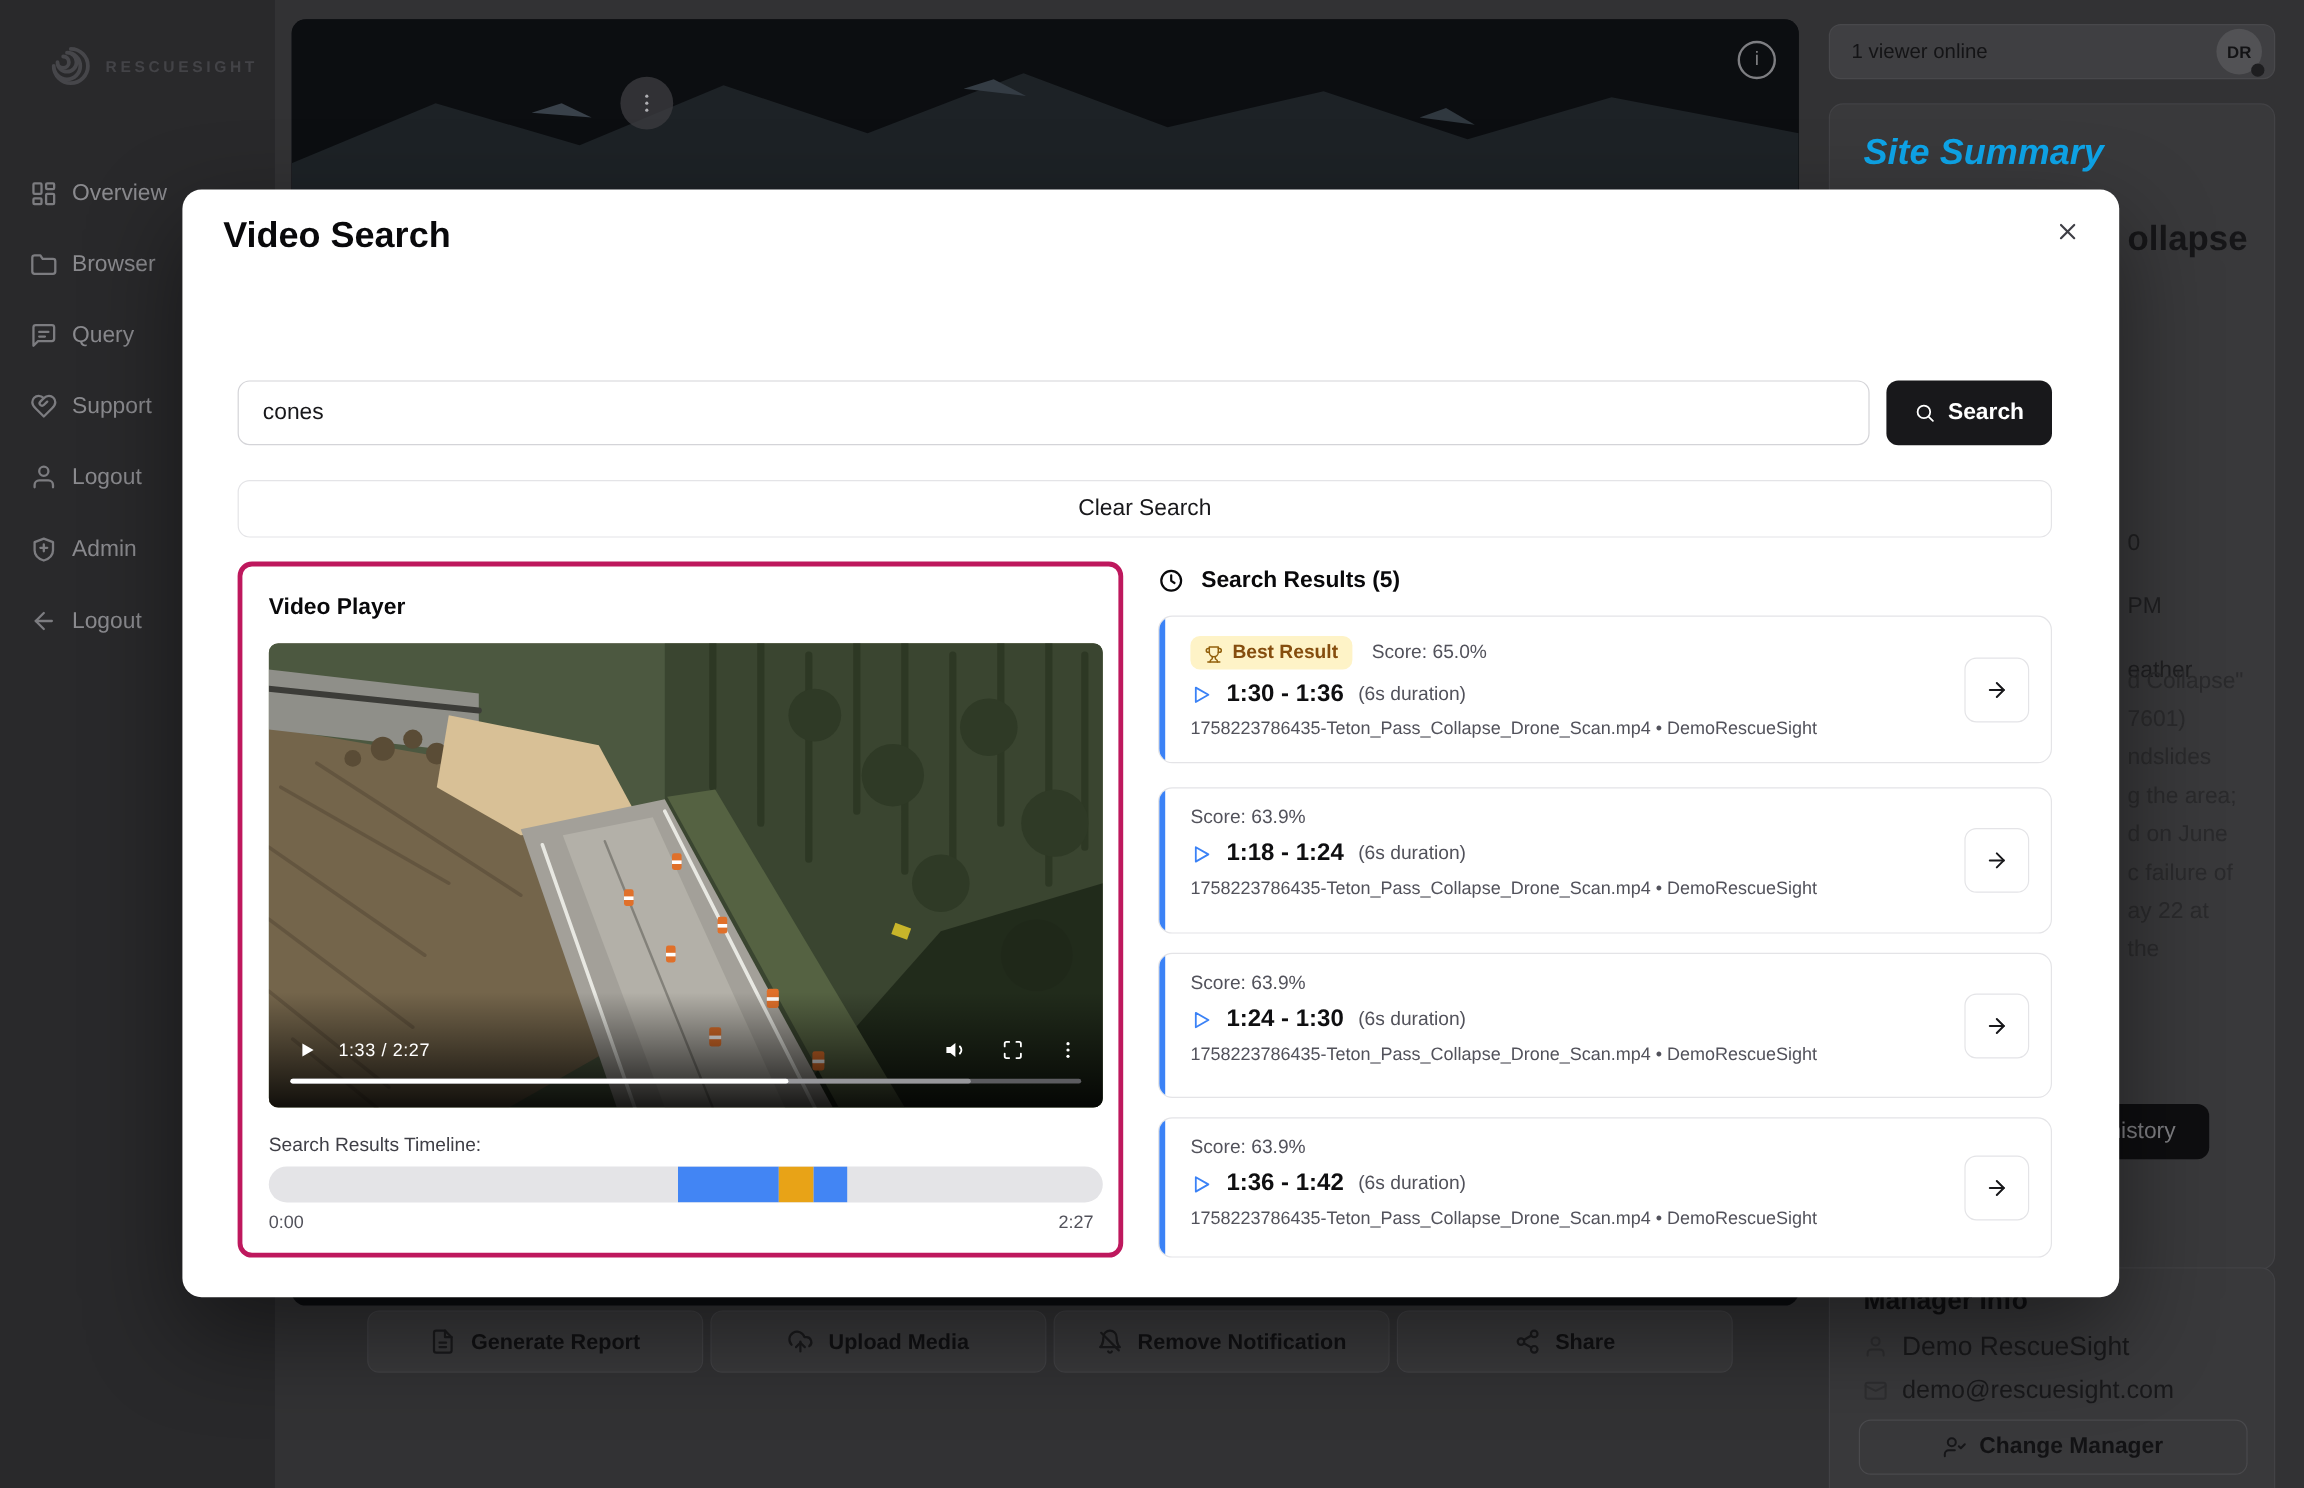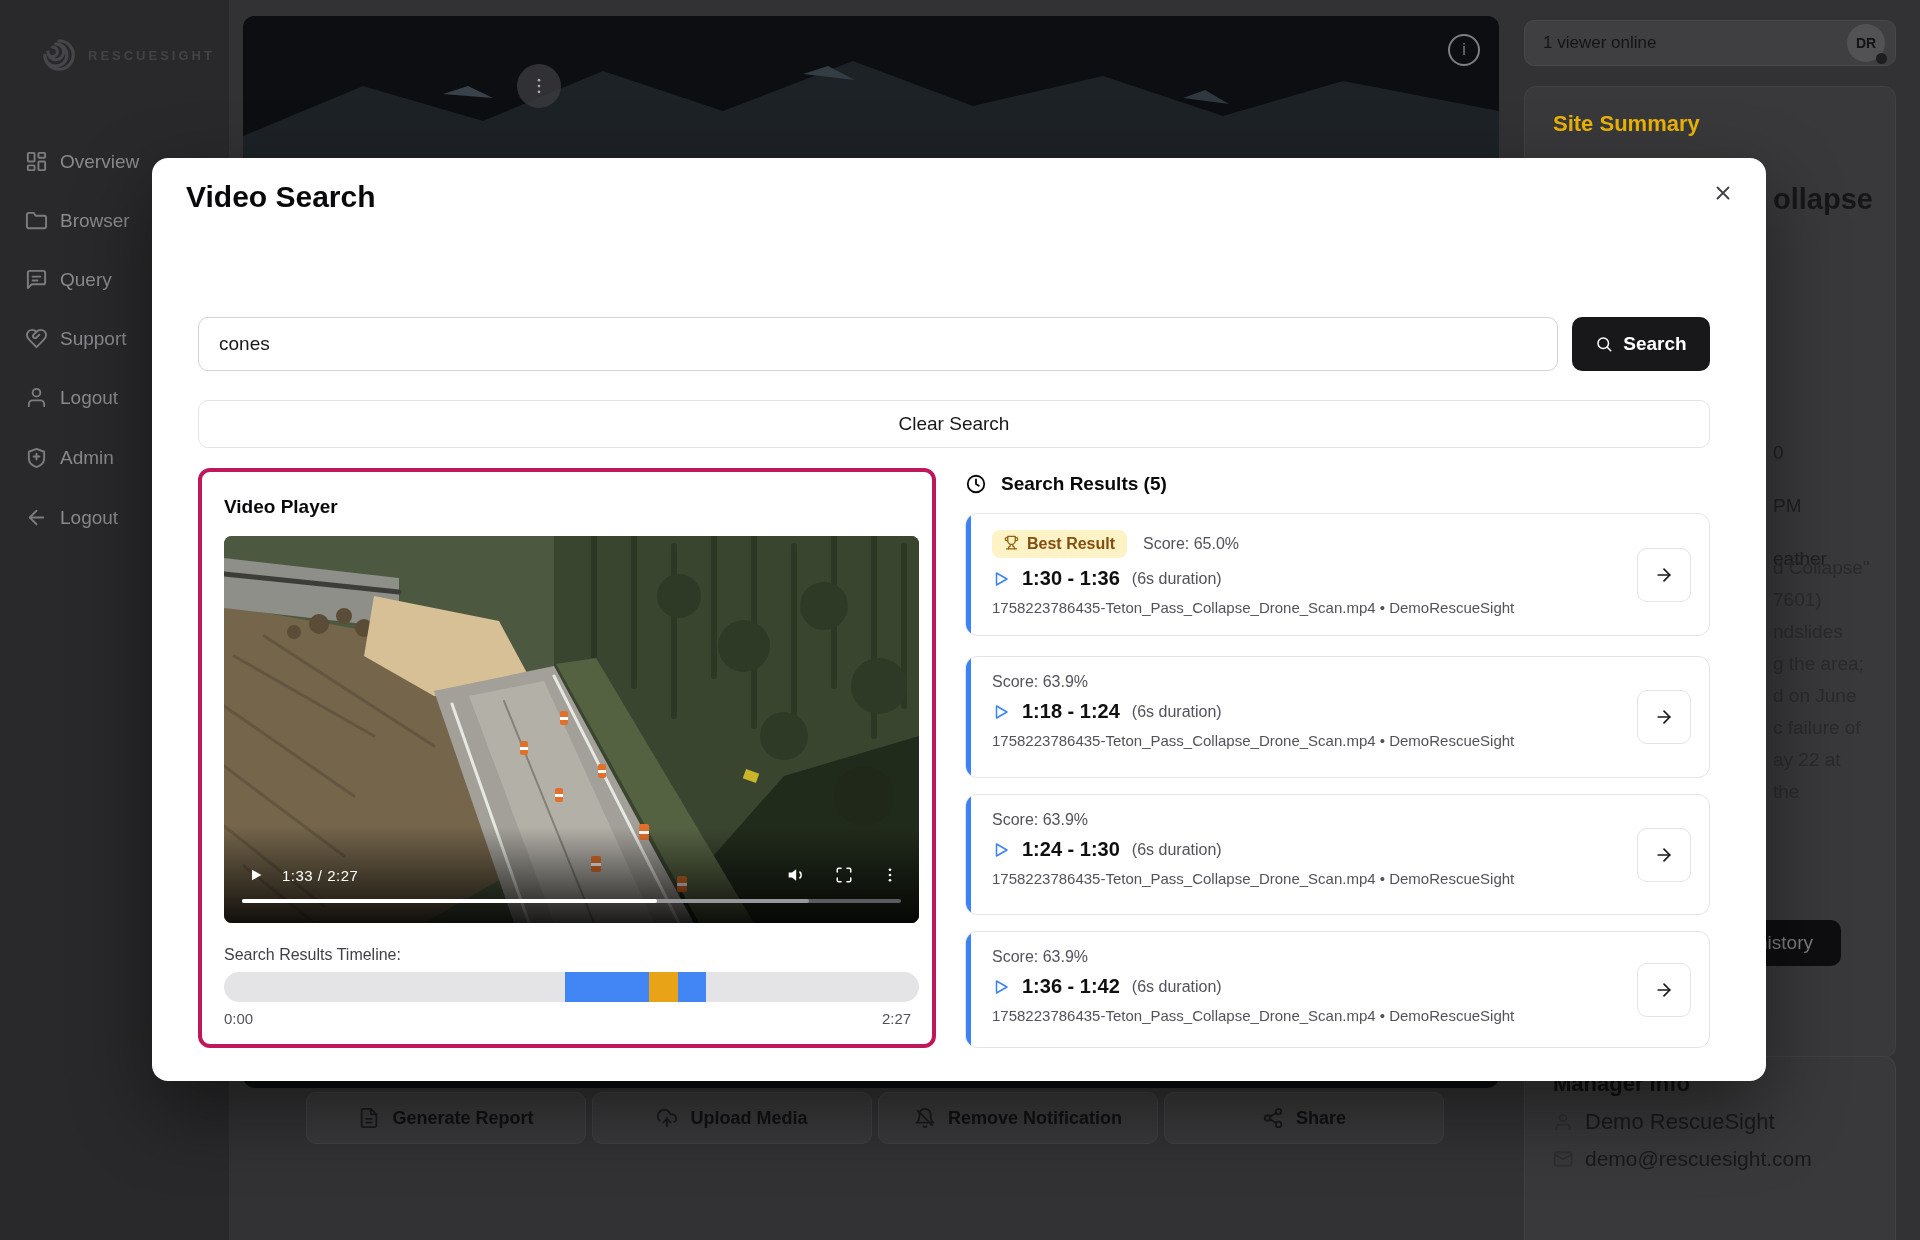--- a/index.html
+++ b/index.html
@@ -23,21 +23,21 @@
   .info-circle { position:absolute; left:1448px; top:34px; width:32px; height:32px; border-radius:50%; border:2px solid #7e7e82; color:#7e7e82; display:flex; align-items:center; justify-content:center; font-size:16px; }
 
   
   #viewer-chip { position:absolute; left:1524px; top:20px; width:372px; height:46px; background:#3f3f42; border:1px solid #48484b; border-radius:10px; display:flex; align-items:center; padding:0 10px 0 18px; }
   #viewer-chip .txt { font-size:17px; color:#141416; flex:1; }
   .avatar { position:relative; width:38px; height:38px; border-radius:50%; background:#525255; color:#131315; font-weight:bold; font-size:14px; display:flex; align-items:center; justify-content:center; }
   .avatar .dot { position:absolute; right:-2px; bottom:-2px; width:11px; height:11px; border-radius:50%; background:#1e1e20; }
 
   
   #site-summary { position:absolute; left:1524px; top:86px; width:372px; height:972px; background:#39393b; border:1px solid #424245; border-radius:12px; }
-  #site-summary h2 { position:absolute; left:28px; top:24px; font-size:22px; color:#eab308; }
+  #site-summary h2 { position:absolute; left:28px; top:24px; font-size:30px; color:#0ea5e9;font-style:italic; }
   .sparkles { position:absolute; right:26px; top:26px; color:#1b1b1d; }
   .frag { position:absolute; left:248px; color:#2a2a2c; font-size:19px; white-space:nowrap; }
   .frag-head { position:absolute; left:248px; top:96px; font-size:29px; font-weight:bold; color:#161618; }
   #history-btn { position:absolute; left:156px; top:833px; width:160px; height:46px; background:#0e0e10; border-radius:10px; color:#7f7f83; font-size:19px; display:flex; align-items:center; justify-content:flex-end; padding-right:28px; }
 
   
   #manager { position:absolute; left:1524px; top:1056px; width:372px; height:200px; background:#39393b; border:1px solid #424245; border-radius:12px; }
   #manager h3 { position:absolute; left:28px; top:14px; font-size:22px; color:#101012; }
   #manager .copy { position:absolute; right:26px; top:14px; color:#28282a; }
   .mgr-row { position:absolute; left:28px; display:flex; align-items:center; gap:12px; color:#19191b; }
@@ -73,21 +73,21 @@
   #timeline-bar { position:absolute; left:22px; top:500px; width:695px; height:30px; background:#e4e4e7; border-radius:15px; overflow:hidden; }
   .tl-seg { position:absolute; top:0; height:100%; }
   .tl-time { position:absolute; top:538px; font-size:15px; color:#52525b; }
 
   
   #results-header { position:absolute; left:813px; top:315px; display:flex; align-items:flex-start; gap:14px; font-size:19px; font-weight:bold; color:#09090b; }
   .result-card { position:absolute; left:813px; width:745px; border:1px solid #e4e4e7; border-radius:12px; overflow:hidden; background:#fff; }
   .accent { position:absolute; left:0; top:0; width:5px; height:100%; background:#3b82f6; }
   .card-body { padding:16px 90px 14px 26px; display:flex; flex-direction:column; gap:9px; }
   .row1 { display:flex; align-items:center; gap:16px; }
-  .badge { display:flex; align-items:flex-start; gap:8px; background:#fef3c7; color:#854d0e; font-size:16px; font-weight:bold; padding:5px 12px; border-radius:8px; }
+  .badge { display:flex; align-items:flex-end; gap:8px; background:#fef3c7; color:#854d0e; font-size:16px; font-weight:bold; padding:5px 12px; border-radius:8px; }
   .score { font-size:16px; color:#52525b; }
   .row2 { display:flex; align-items:center; gap:12px; }
   .range { font-size:20px; font-weight:bold; color:#0f0f11; }
   .dur { font-size:16px; color:#52525b; }
   .src { font-size:15px; color:#52525b; }
   .goto-btn { position:absolute; right:18px; top:50%; transform:translateY(-50%); width:54px; height:54px; border:1px solid #e4e4e7; border-radius:10px; background:#fff; display:flex; align-items:center; justify-content:center; cursor:pointer; }
 
   svg { stroke-width:2; fill:none; stroke-linecap:round; stroke-linejoin:round; }
 </style>
 </head>
@@ -221,20 +221,28 @@
           <path d="M20 21v-2a4 4 0 0 0-4-4H8a4 4 0 0 0-4 4v2"></path>
         </svg>
       <span>Demo RescueSight</span>
     </div>
     <div class="mgr-row" style="top:90px; font-size:21px">
       <svg width="20" height="20" viewBox="0 0 24 24">
           <rect x="2" y="4" width="20" height="16" rx="2"></rect>
           <path d="m22 7-10 5L2 7"></path>
         </svg>
       <span>demo@rescuesight.com</span>
+    </div>
+    <div id="change-btn">
+      <svg width="20" height="20" viewBox="0 0 24 24">
+          <circle cx="9" cy="7" r="4"></circle>
+          <path d="M2 21v-2a4 4 0 0 1 4-4h6"></path>
+          <path d="m16 11 2 2 4-4"></path>
+        </svg>
+      <span>Change Manager</span>
     </div>
   </div>
 
   <div class="action-btn" style="left:306px">
     <svg width="22" height="22" viewBox="0 0 24 24">
         <path d="M14 2H6a2 2 0 0 0-2 2v16a2 2 0 0 0 2 2h12a2 2 0 0 0 2-2V8z"></path>
         <path d="M14 2v6h6"></path>
         <path d="M9 13h6M9 17h6"></path>
       </svg>
     <span>Generate Report</span>

